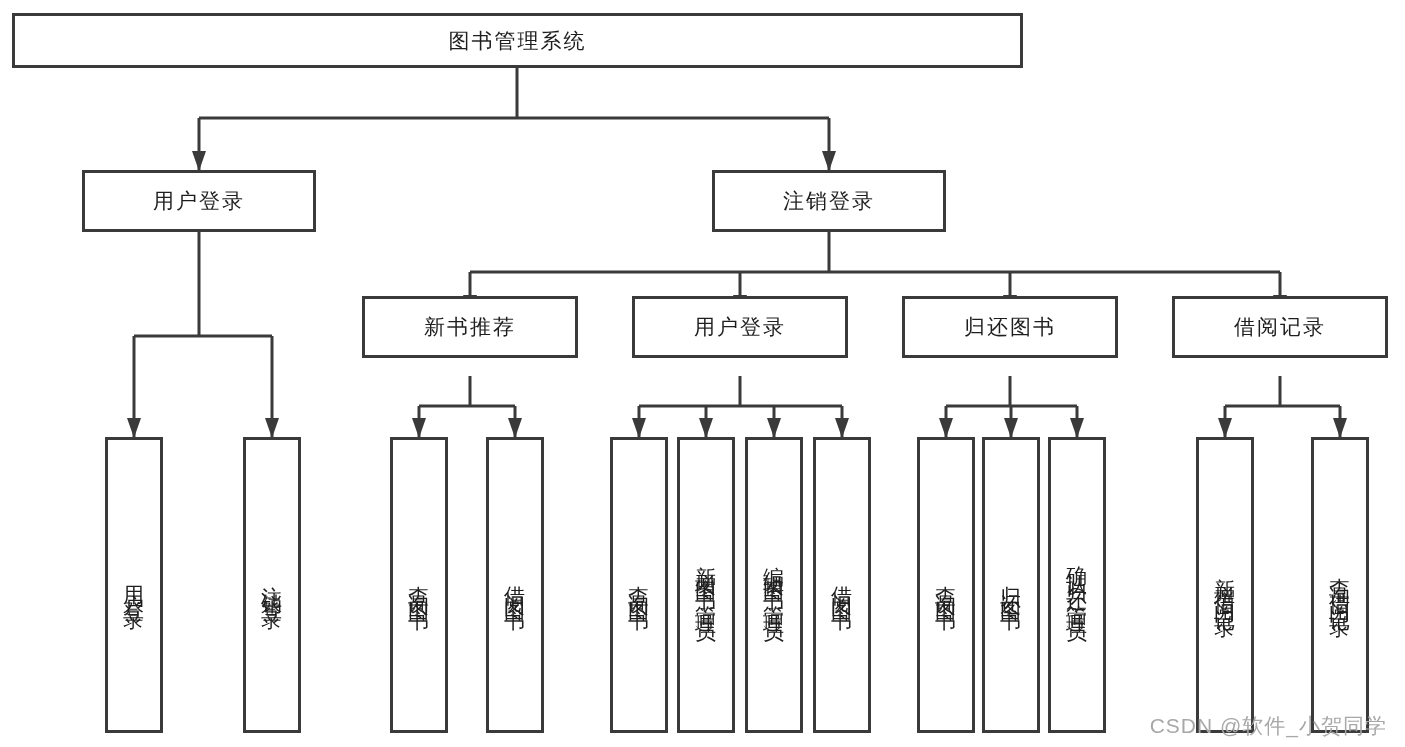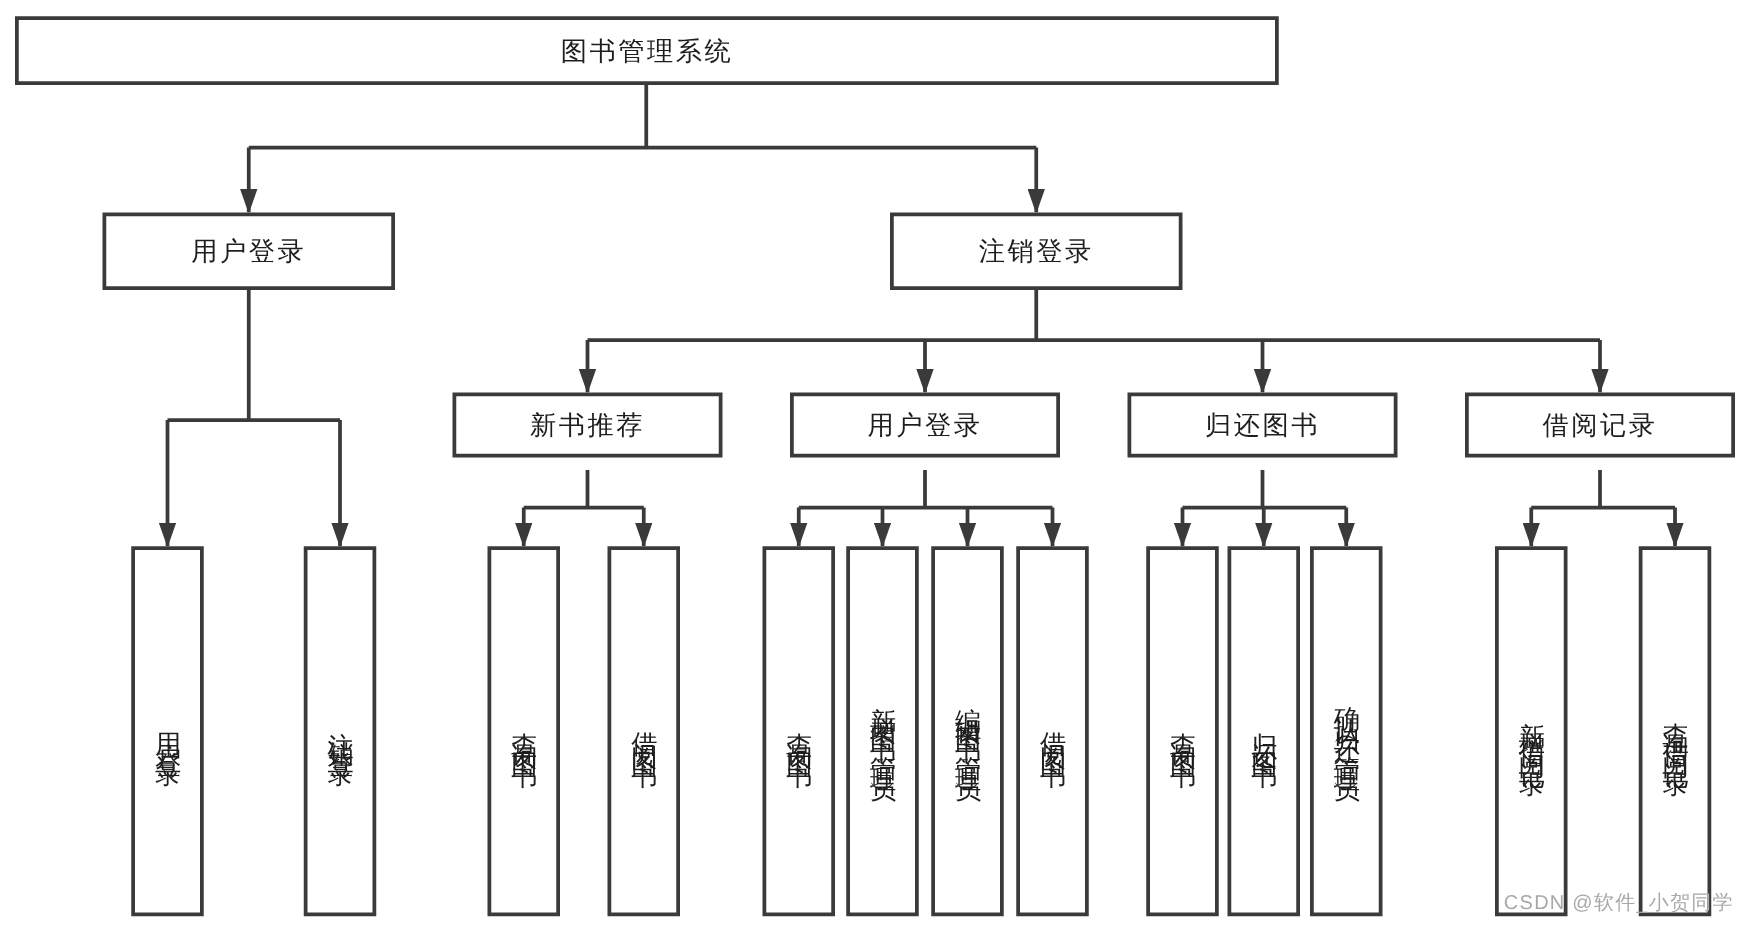--- a/index.html
+++ b/index.html
@@ -33,21 +33,21 @@
     display: flex;
     align-items: center;
     justify-content: center;
     color: var(--text);
     font-size: 21px;
     letter-spacing: 2px;
     white-space: nowrap;
   }
   .node.root  { left: 12px;  top: 13px;  width: 1011px; height: 55px; }
   .node.lvl2  { top: 170px; height: 62px; width: 234px; }
-  .node.lvl3  { top: 314px; height: 52px; width: 216px; }
+  .node.lvl3  { top: 296px; height: 62px; width: 216px; }
   .leaf {
     position: absolute;
     top: 437px;
     width: 58px;
     height: 296px;
     background: #ffffff;
     border: 3px solid var(--line);
     display: flex;
     align-items: center;
     justify-content: center;
@@ -58,21 +58,21 @@
     color: var(--text);
     font-size: 21px;
     letter-spacing: 8px;
     line-height: 1;
     white-space: nowrap;
   }
   .watermark {
     position: absolute;
     top: 712px;
     right: 18px;
-    font-size: 16px;
+    font-size: 21px;
     color: var(--watermark);
     letter-spacing: 1px;
     white-space: nowrap;
   }
 </style>
 </head>
 <body>
 
 <div class="canvas">
 

